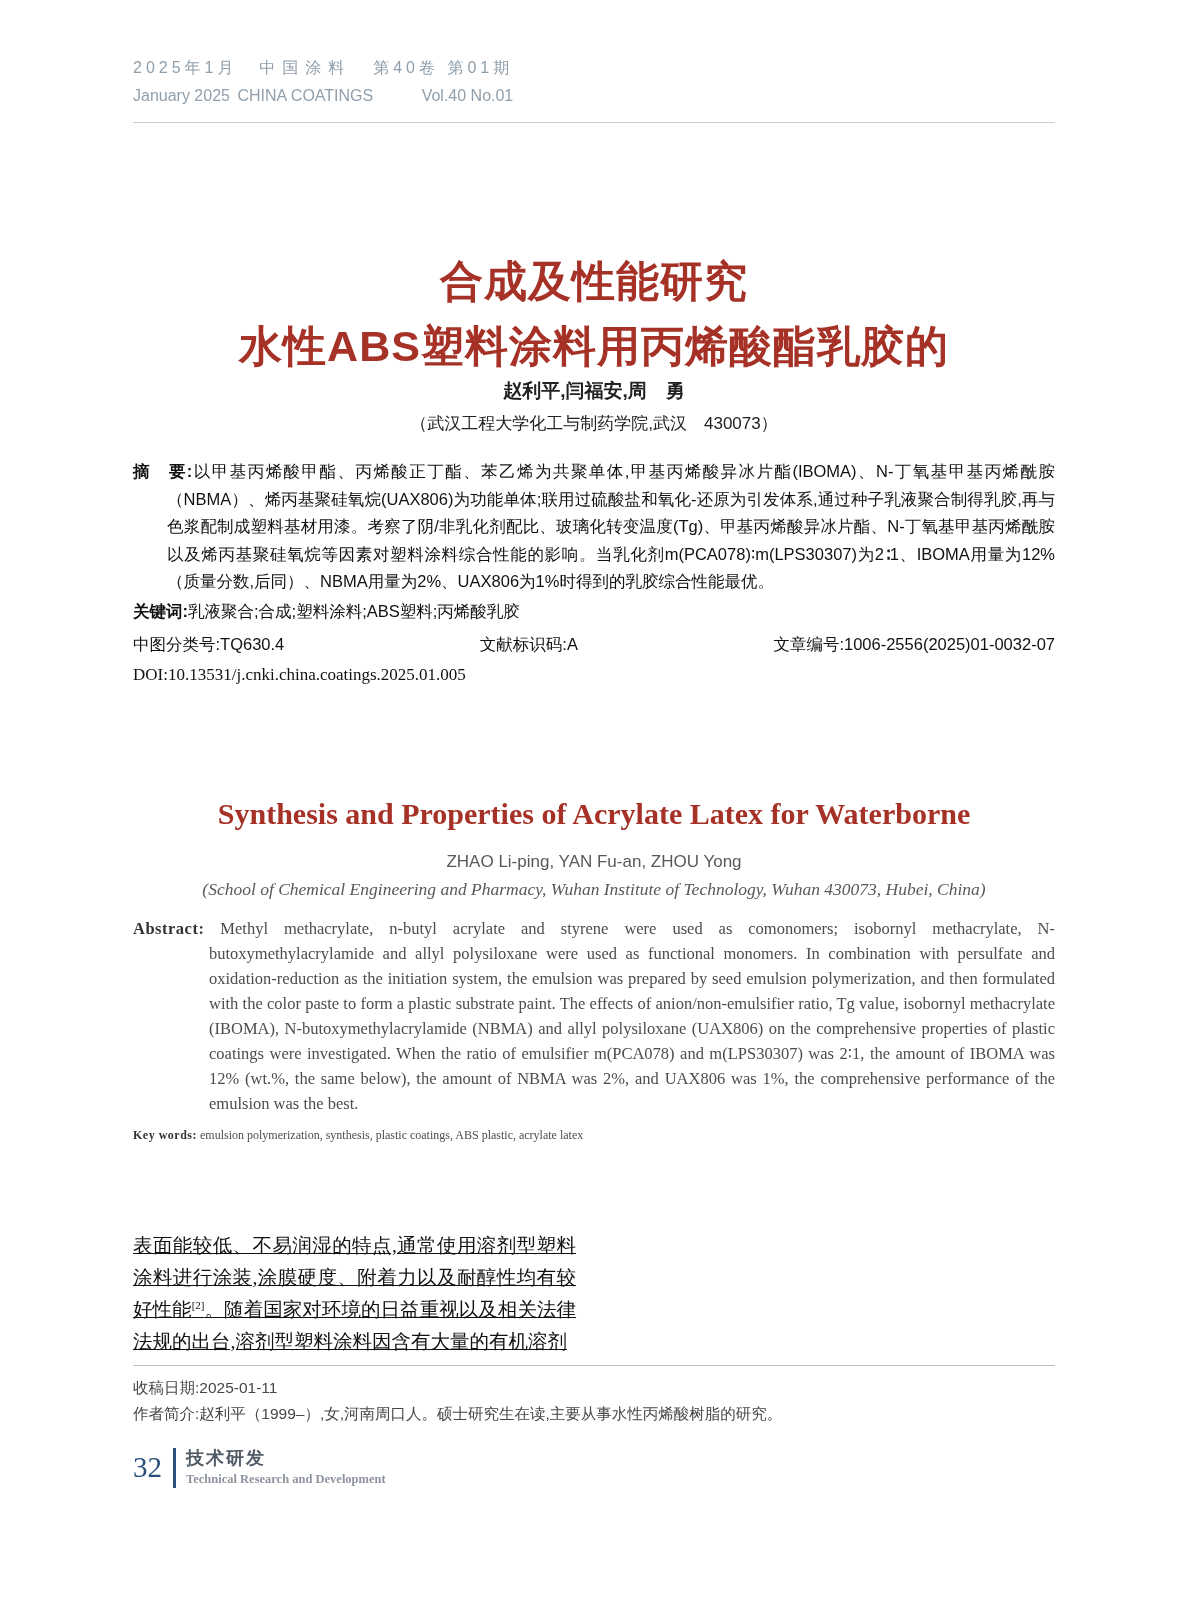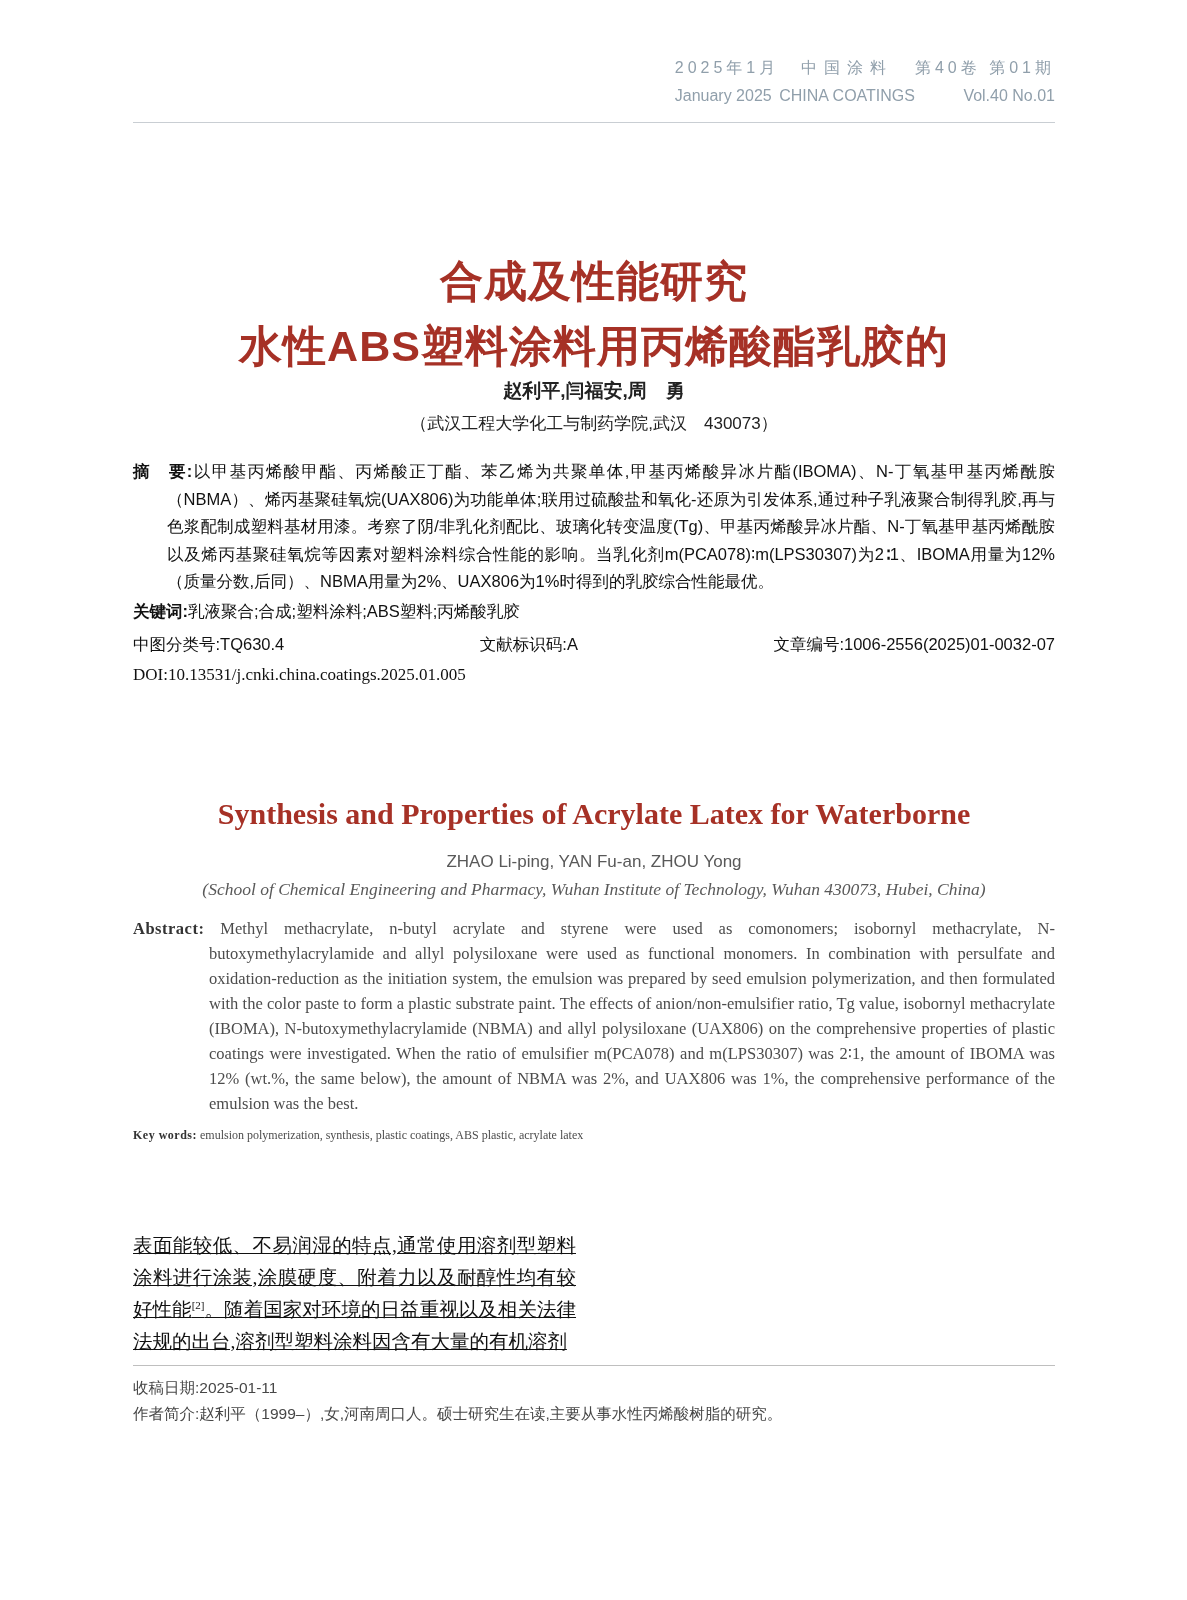--- a/index.html
+++ b/index.html
@@ -8,21 +8,21 @@
     width:1187px; height:1600px;
     font-family:"Liberation Sans", sans-serif;
     color:#1d1d1f;
     position:relative;
     overflow:hidden;
   }
   .page { padding:0 132px 0 133px; }
 
   
   .jheader {
-    display:flex; justify-content:flex-end; align-items:flex-end;
+    display:flex; justify-content:flex-start; align-items:flex-end;
     padding-top:54px; padding-bottom:12px;
     border-bottom:1px solid #c9ced3;
     color:#909fab; font-size:16px; line-height:1.75;
   }
   .jheader .col { white-space:nowrap; }
   .jheader .center { text-align:center; }
   .jheader .right { text-align:right; }
   .jheader .cn { letter-spacing:4px; }
   .jheader .center .cn { letter-spacing:7px; }
 
@@ -170,14 +170,22 @@
     <div class="col-right">
       <p class="body-para"><span>表面能较低、不易润湿的特点,通常使用溶剂型塑料涂料进行涂装,涂膜硬度、附着力以及耐醇性均有较好性能</span><sup>[2]</sup><span>。随着国家对环境的日益重视以及相关法律法规的出台,溶剂型塑料涂料因含有大量的有机溶剂</span></p>
     </div>
   </div>
 
   <div class="footnote">
     <div>收稿日期:2025-01-11</div>
     <div>作者简介:赵利平（1999–）,女,河南周口人。硕士研究生在读,主要从事水性丙烯酸树脂的研究。</div>
   </div>
 
+  <div class="pfooter">
+    <div class="pnum">32</div>
+    <div class="pbar"></div>
+    <div class="pcol">
+      <div class="cnname">技术研发</div>
+      <div class="enname">Technical Research and Development</div>
+    </div>
+  </div>
 
 </div>
 
 </body></html>

